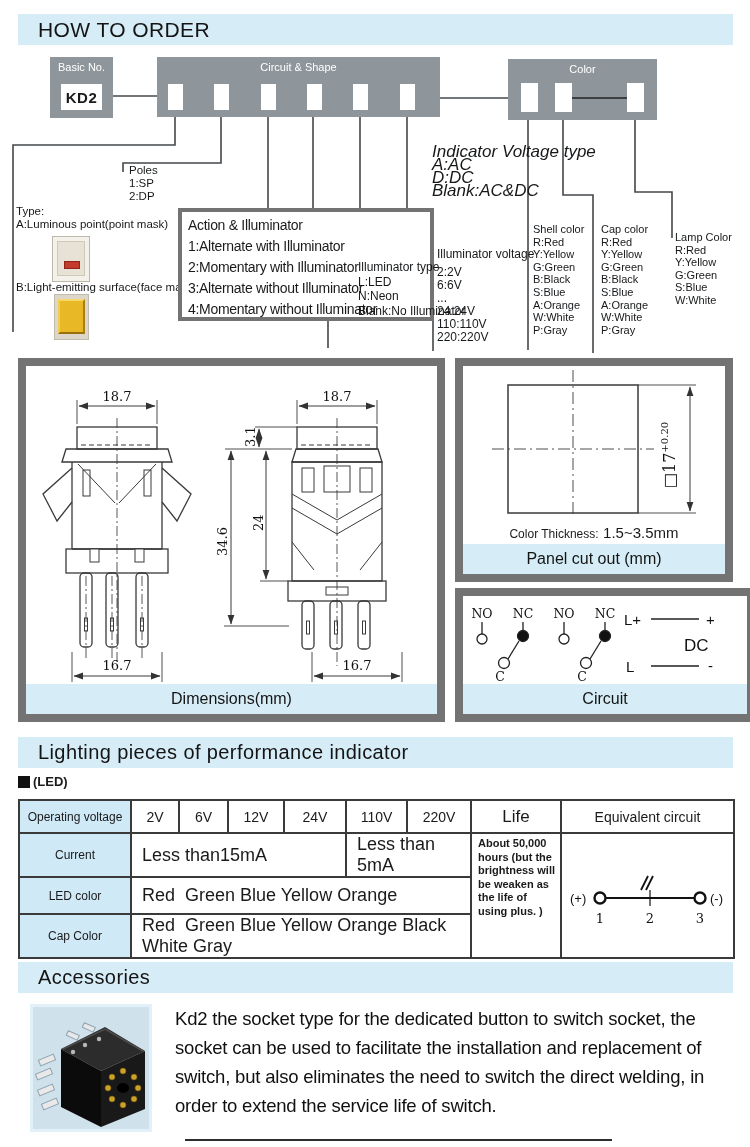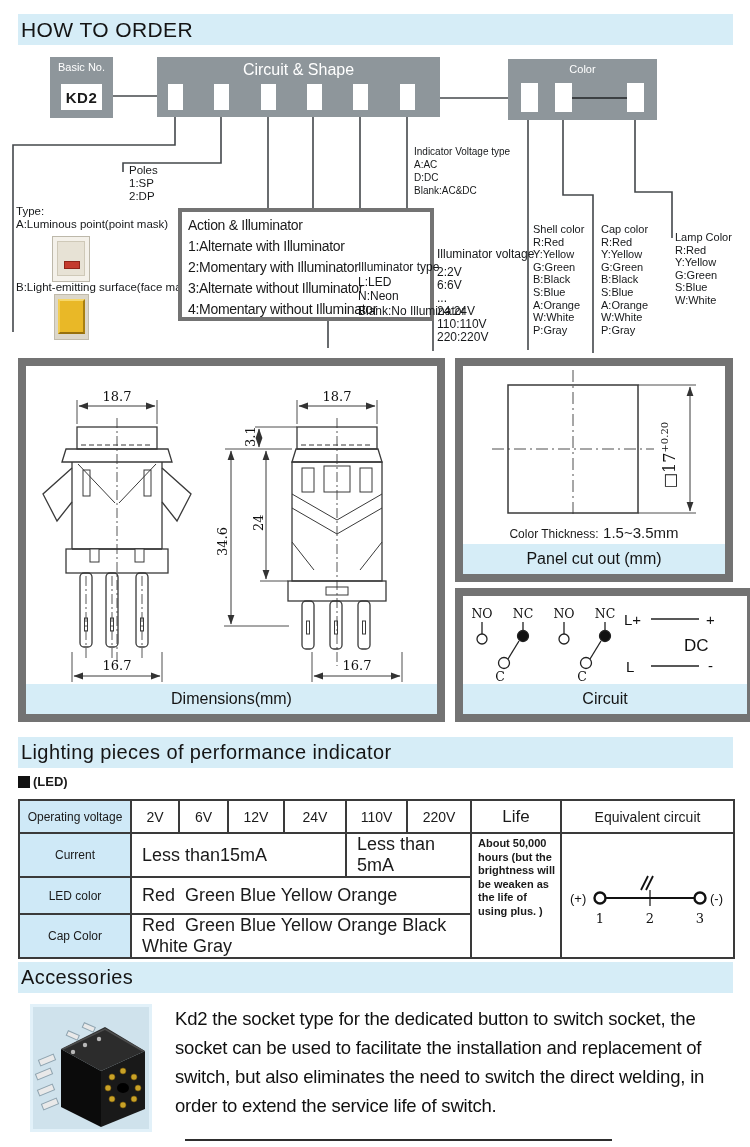--- a/index.html
+++ b/index.html
@@ -1,20 +1,20 @@
 <!DOCTYPE html>
 <html><head>
 <meta charset="utf-8">
 <style>
   html,body{margin:0;padding:0;background:#fff;}
   .sheet{position:relative;width:750px;height:1147px;background:#fff;overflow:hidden;
          font-family:"Liberation Sans",sans-serif;color:#1a1a1a;}
   .abs{position:absolute;}
   .band{position:absolute;left:18px;width:715px;height:31px;background:#d6edf7;
-        display:flex;align-items:center;box-sizing:border-box;padding-left:3px;
+        display:flex;align-items:center;box-sizing:border-box;padding-left:20px;
         font-size:21px;letter-spacing:.4px;color:#141414;}
   .gbox{position:absolute;background:#8e969b;}
   .glabel{position:absolute;left:0;right:0;top:4px;text-align:center;color:#fff;font-size:11px;}
   .wsq{position:absolute;background:#fff;}
   .kdval{position:absolute;background:#fff;display:flex;align-items:center;justify-content:center;
          font-size:15px;font-weight:bold;letter-spacing:.5px;}
   .tlist{position:absolute;font-size:11px;line-height:12.6px;color:#16181a;}
   .tlist span{display:block;white-space:pre;}
   .actionbox{position:absolute;border:4px solid #737373;box-sizing:border-box;background:#fff;
              padding:3px 0 0 6px;font-size:14px;letter-spacing:-0.3px;line-height:21px;}
@@ -62,21 +62,21 @@
       <path d="M635,120 V192 H672 V238"></path>
     </g>
   </svg>
 
   <div class="gbox" style="left:50px;top:57px;width:63px;height:61px;">
     <div class="glabel">Basic No.</div>
     <div class="kdval" style="left:11px;top:27px;width:41px;height:26px;">KD2</div>
   </div>
 
   <div class="gbox" style="left:157px;top:57px;width:283px;height:60px;">
-    <div class="glabel" style="font-size:16px;">Circuit  &amp; Shape</div>
+    <div class="glabel" style="font-size:11px;">Circuit  &amp; Shape</div>
     <div class="wsq" style="left:11px;top:27px;width:15px;height:26px;"></div>
     <div class="wsq" style="left:57px;top:27px;width:15px;height:26px;"></div>
     <div class="wsq" style="left:104px;top:27px;width:15px;height:26px;"></div>
     <div class="wsq" style="left:150px;top:27px;width:15px;height:26px;"></div>
     <div class="wsq" style="left:196px;top:27px;width:15px;height:26px;"></div>
     <div class="wsq" style="left:243px;top:27px;width:15px;height:26px;"></div>
   </div>
 
   <div class="gbox" style="left:508px;top:59px;width:149px;height:61px;">
     <div class="glabel">Color</div>
@@ -129,21 +129,21 @@
     <span>Illuminator voltage</span>
     <span style="height:5px;"></span>
     <span>2:2V</span>
     <span>6:6V</span>
     <span>...</span>
     <span>24:24V</span>
     <span>110:110V</span>
     <span>220:220V</span>
   </div>
 
-  <div class="tlist" style="left:414px;top:146px;font-size:10px;line-height:12.9px;">
+  <div class="tlist" style="left:432px;top:146px;font-size:17px;line-height:12.9px;font-style:italic;">
     <span>Indicator Voltage type</span>
     <span>A:AC</span>
     <span>D:DC</span>
     <span>Blank:AC&amp;DC</span>
   </div>
 
   <div class="tlist" style="left:533px;top:223px;">
     <span>Shell color</span>
     <span>R:Red</span>
     <span>Y:Yellow</span>

